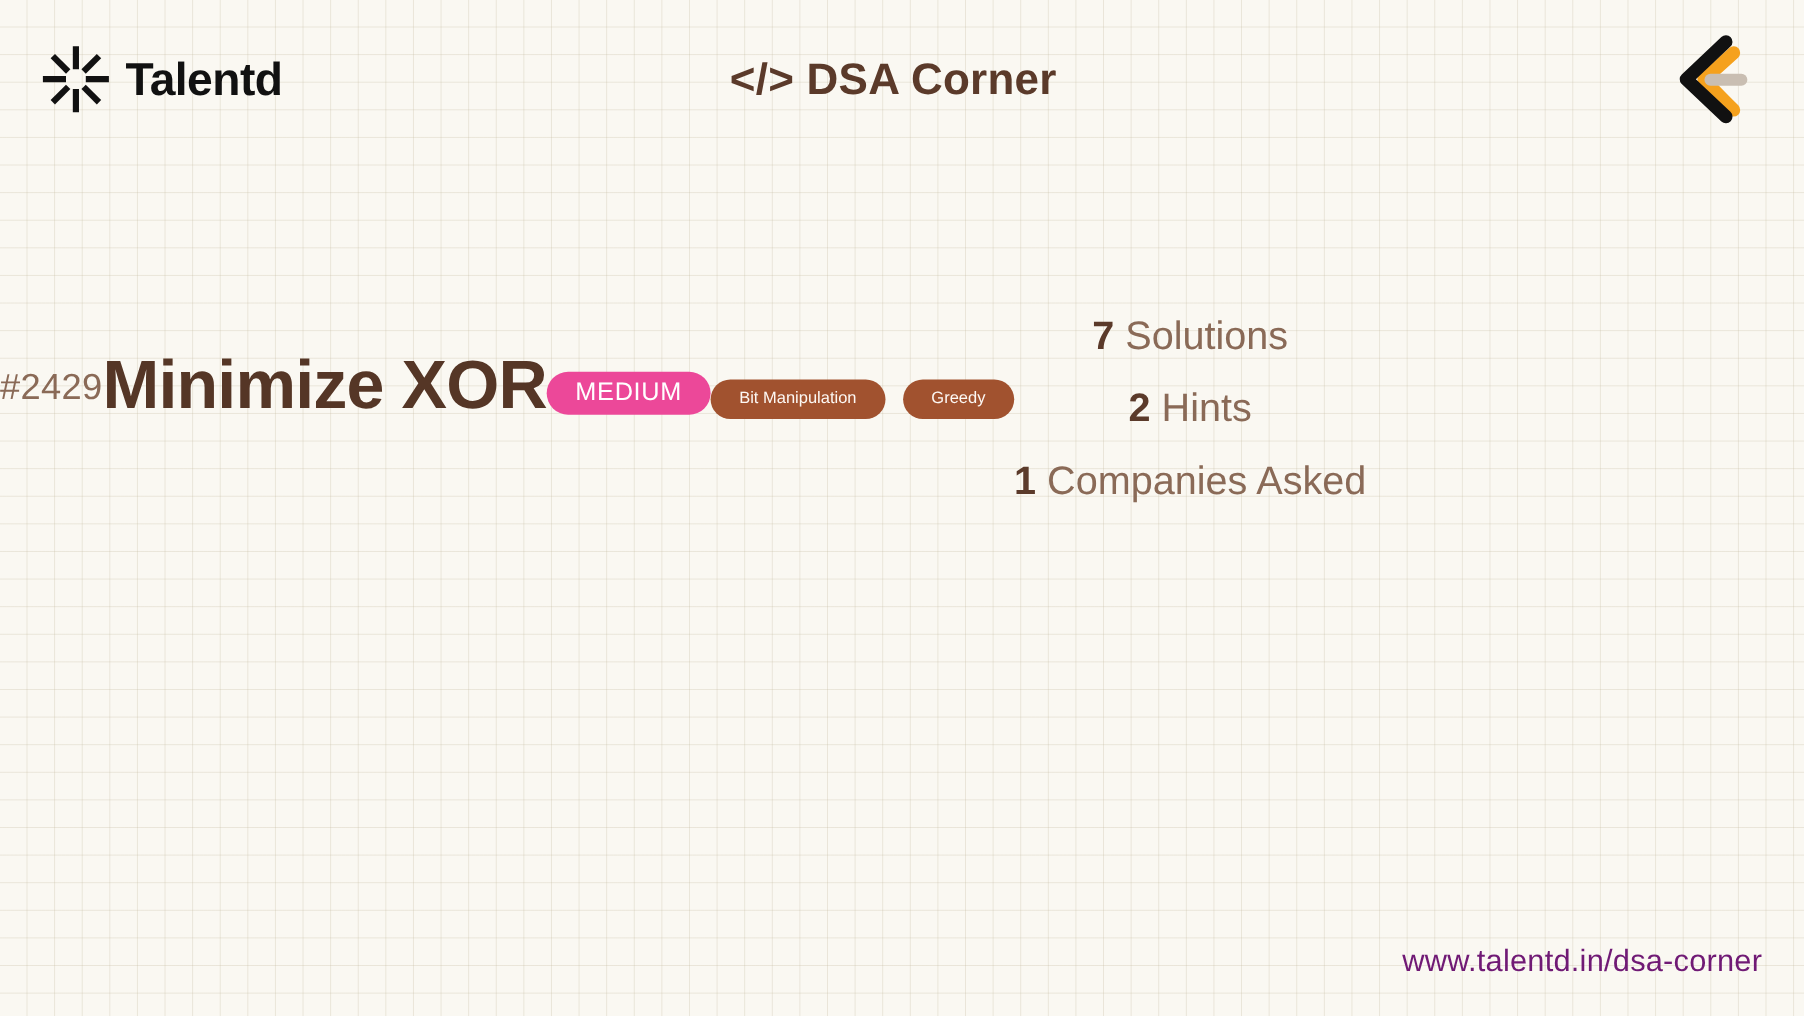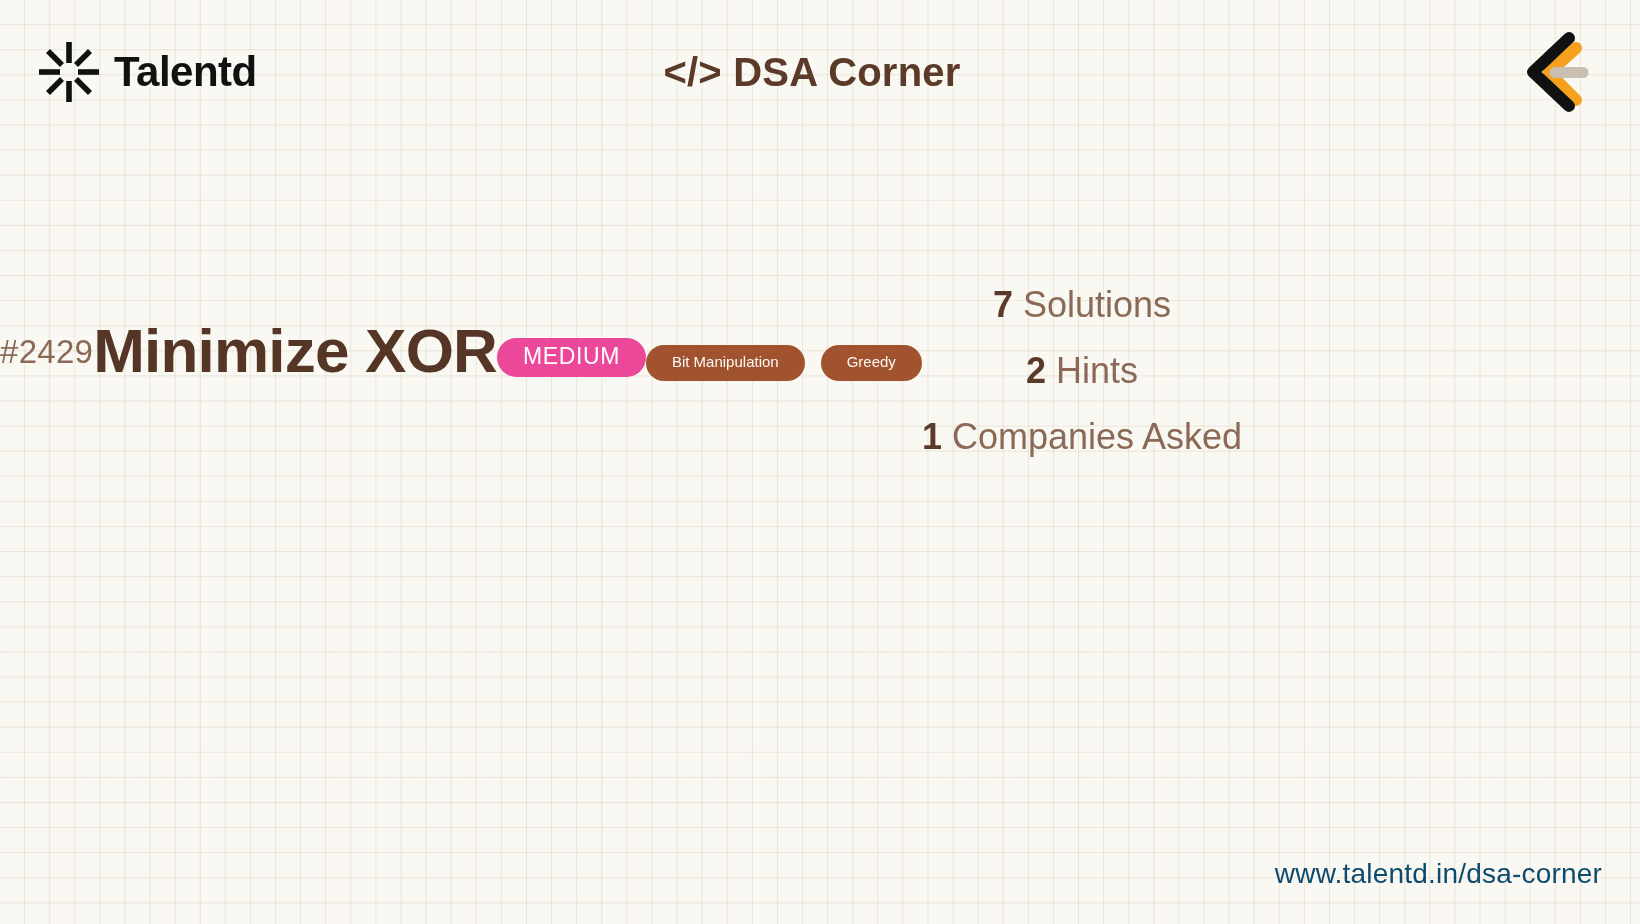--- a/index.html
+++ b/index.html
@@ -131,21 +131,21 @@
     color:#5b3a2a;
   }
   .stat-label { font-weight:400; }
 
   
   .footer-url {
     position:absolute;
     right:38px;
     bottom:33px;
     font-size:28px;
-    color:#0c4a6e;
+    color:#701a75;
     letter-spacing:0.2px;
     line-height:1.2;
     white-space:nowrap;
   }
 </style>
 </head>
 <body>
 
 <div class="header">
 

